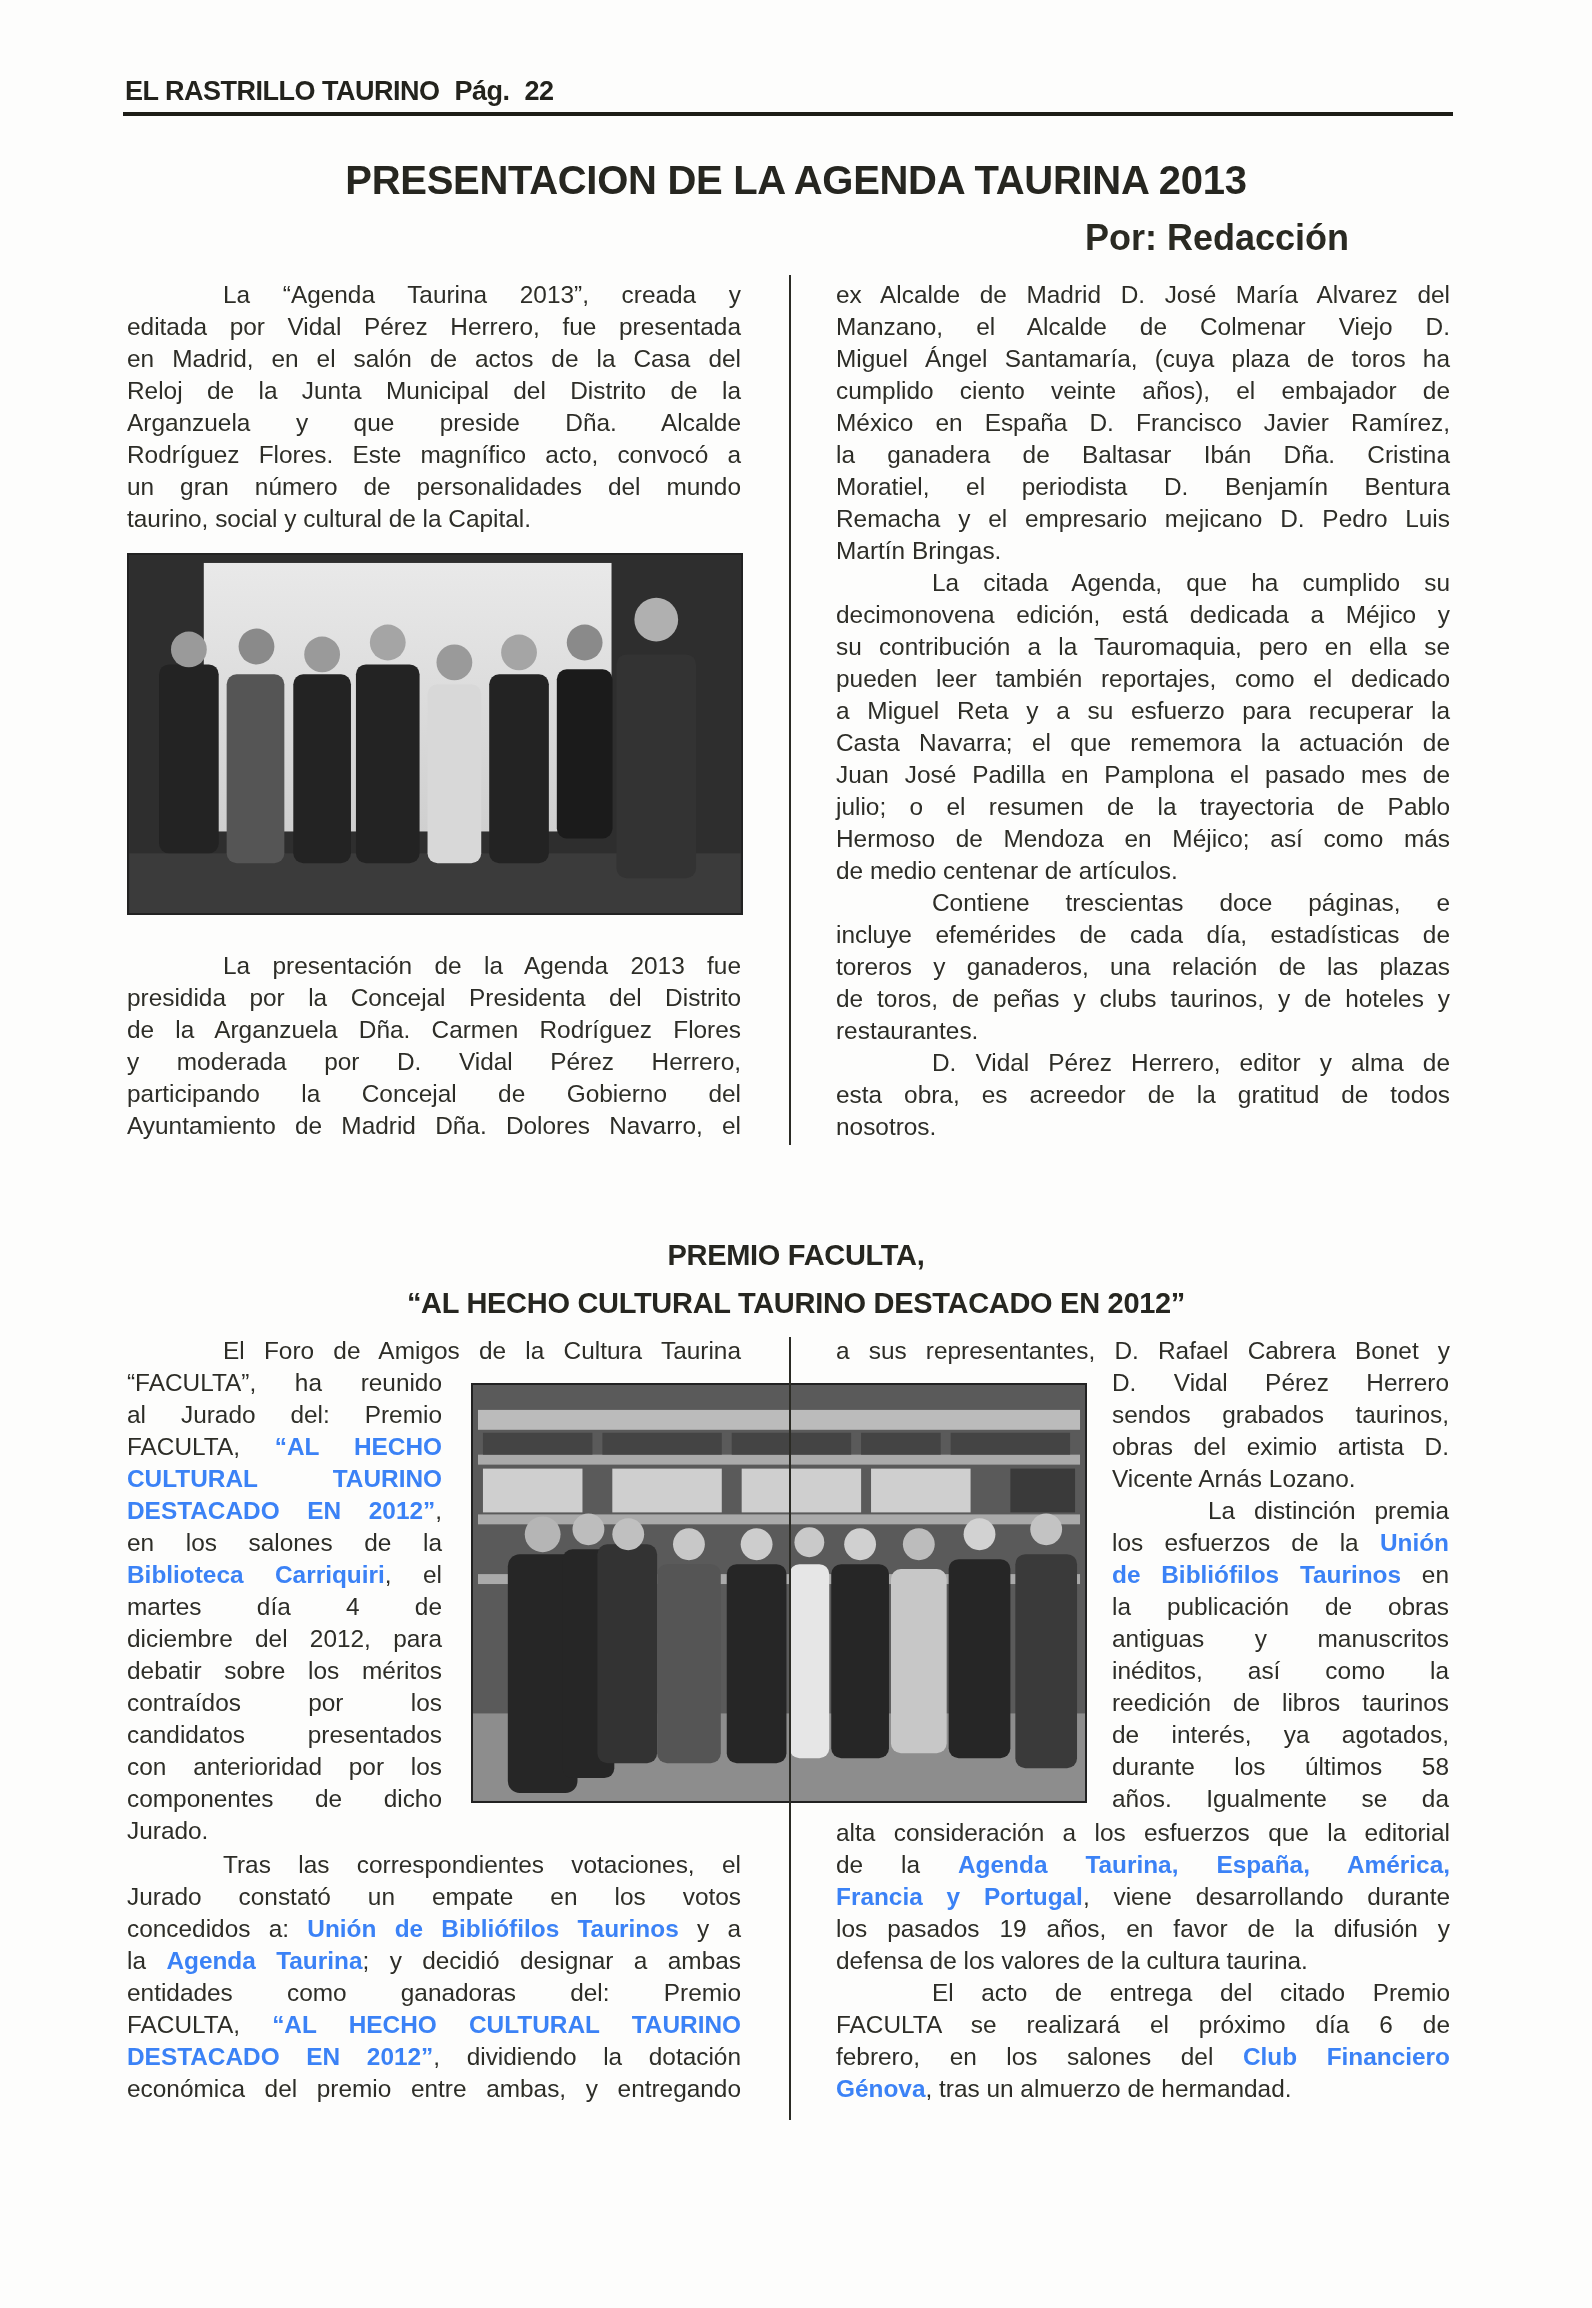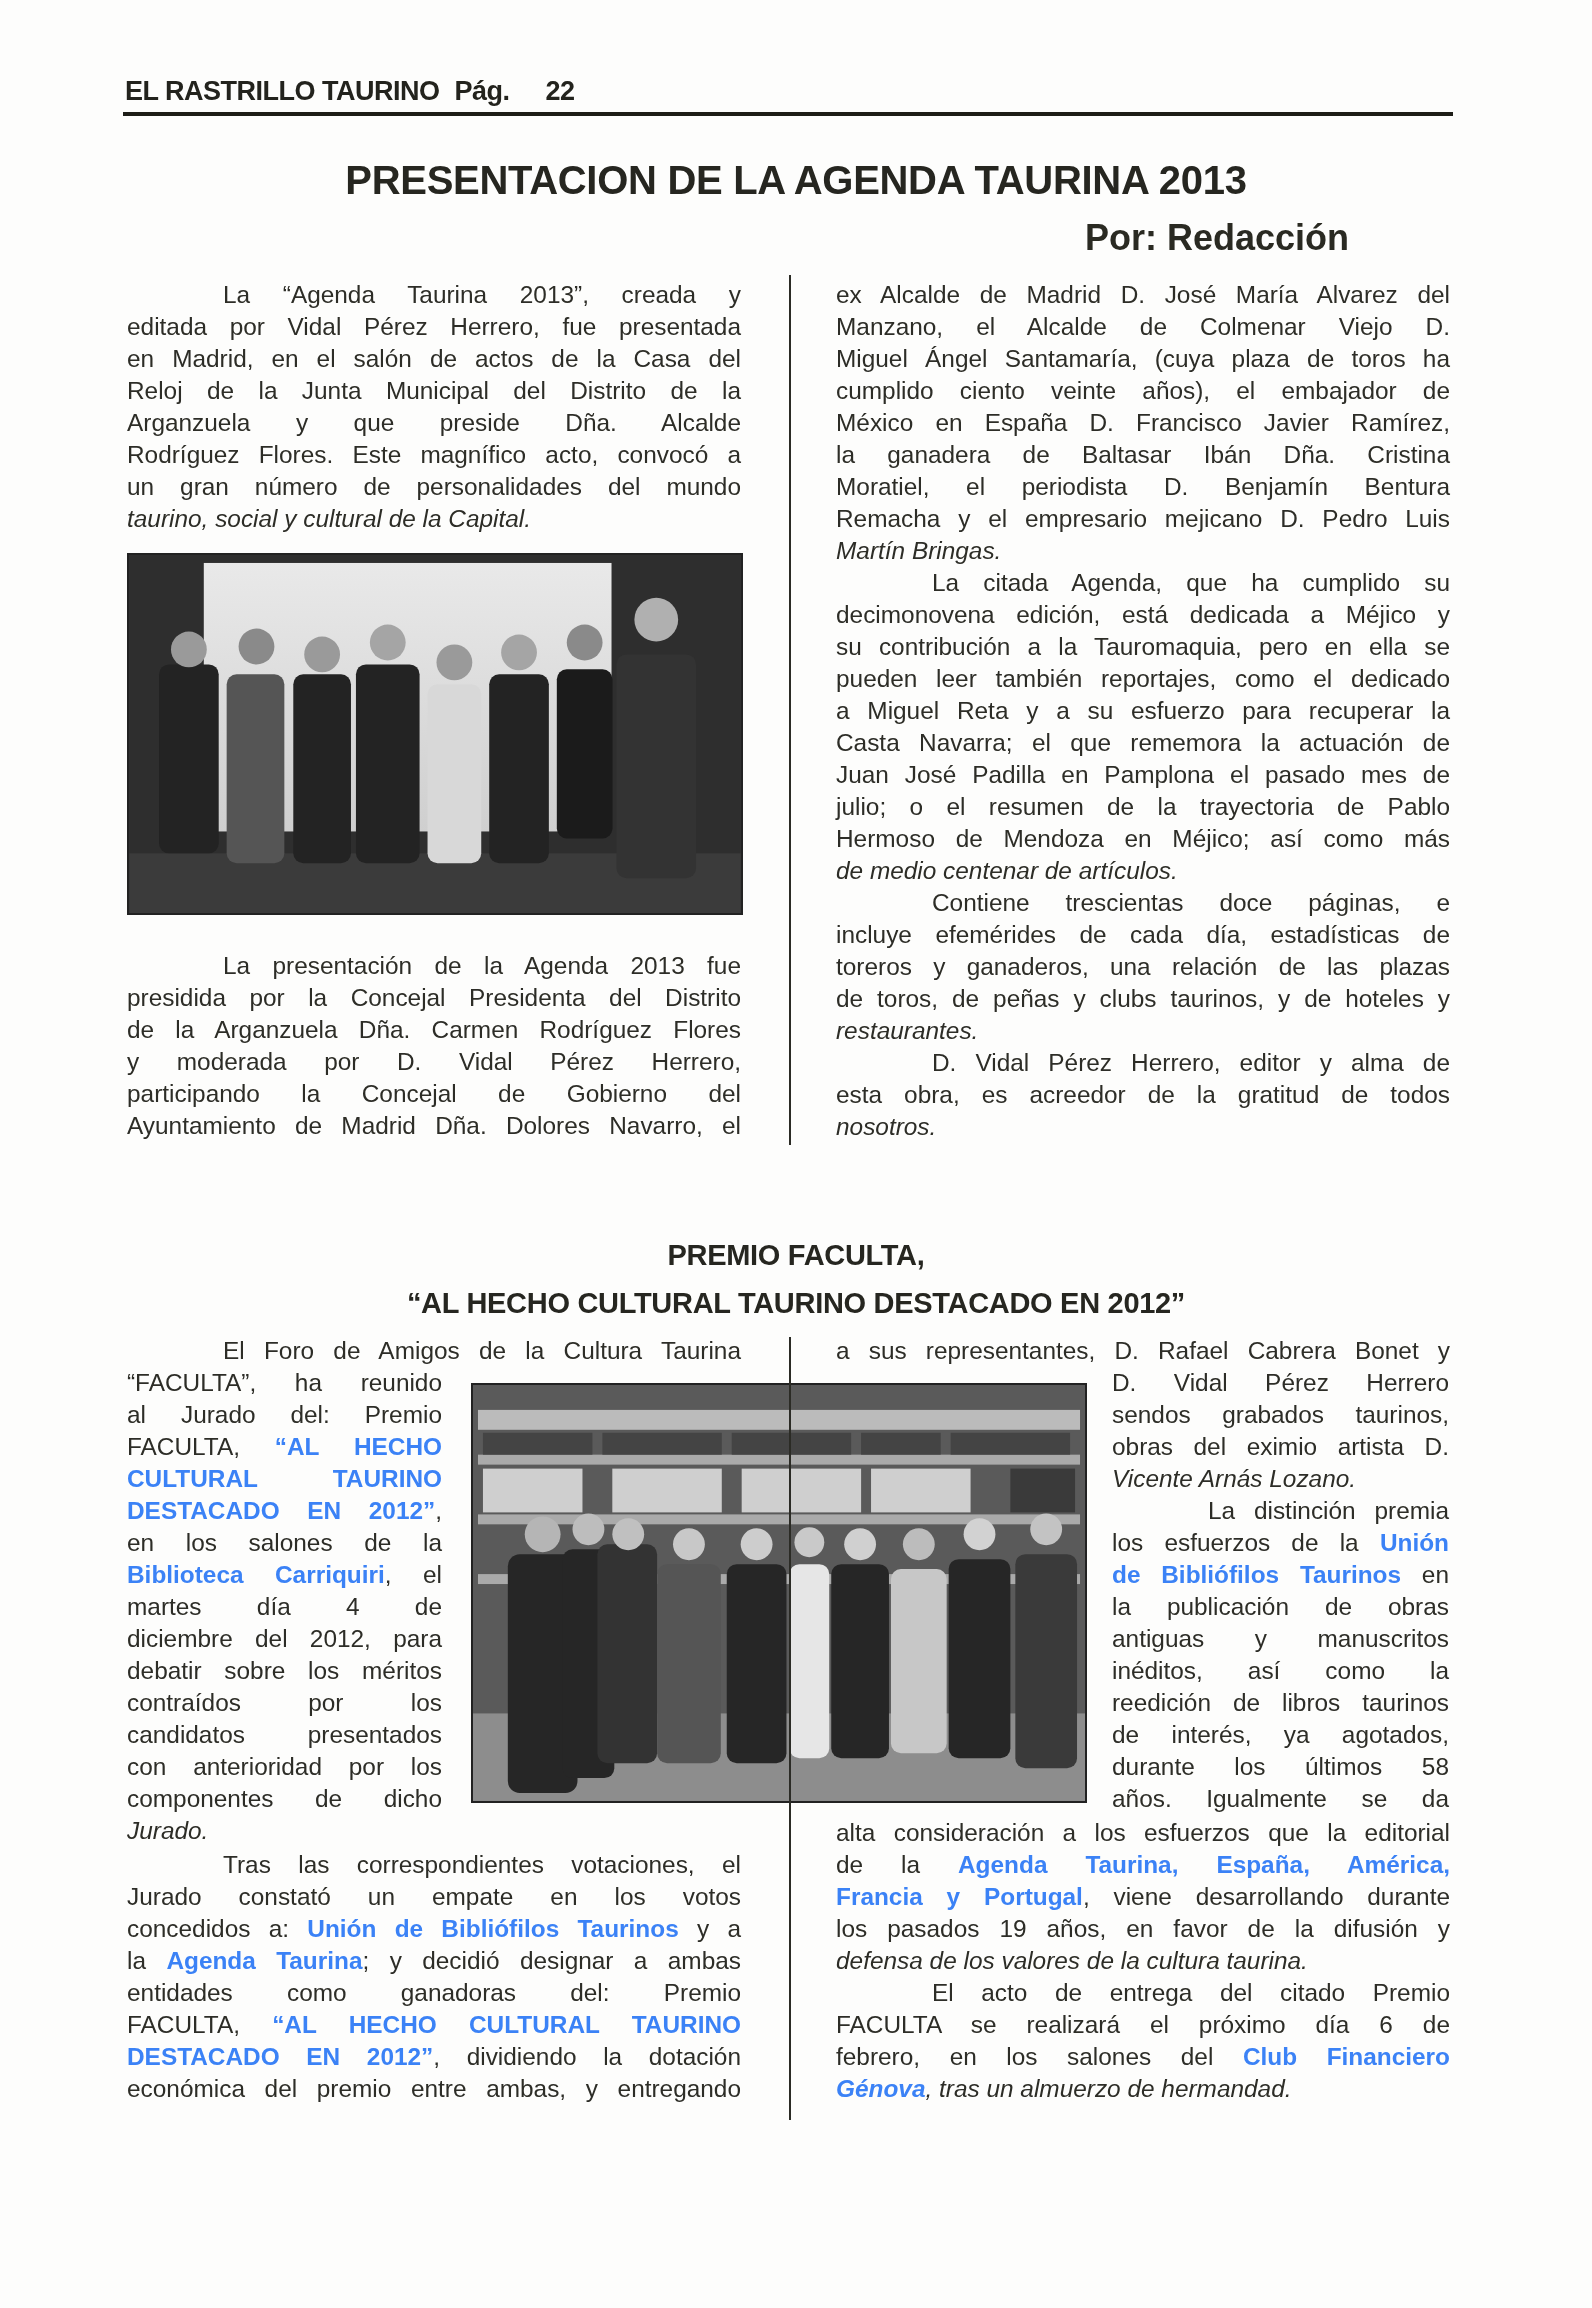--- a/index.html
+++ b/index.html
@@ -10,29 +10,29 @@
   .rule { left:123px; top:112px; width:1330px; height:4px; background:#1d1d17; }
   .title { left:0; width:1592px; text-align:center; font-weight:bold; color:#262620;margin-top:15px; }
   .t1 { top:143px; font-size:40px; letter-spacing:-0.3px; }
   .byline { left:1085px; top:217px; font-size:36px; font-weight:bold; color:#2a2a22; }
   .col { position:absolute; font-size:24.4px; line-height:32px; text-align:justify; color:#2d2d27; }
   .vdiv { position:absolute; width:2px; background:#2b2b25; }
   .photo { position:absolute; border:2px solid #222; background:#3a3a3a; overflow:hidden; }
   .t2 { font-size:29px; letter-spacing:-0.3px; }
   b { color:#3b82f6; }
   .ln { display:block; text-align:justify; text-align-last:justify; white-space:nowrap; height:32px; }
-  .ln.end { text-align-last:left;font-style:italic; }
+  .ln.end { text-align-last:left; }
 </style>
 </head>
 <body>
 
 <div class="abs hdr">
   <span>EL RASTRILLO TAURINO</span>
   <span style="margin-left:8px">Pág.</span>
-  <span style="margin-left:29px">22</span>
+  <span style="margin-left:8px">22</span>
 </div>
 <div class="abs rule"></div>
 
 <div class="abs title t1">PRESENTACION DE LA AGENDA TAURINA 2013</div>
 <div class="abs byline">Por: Redacción</div>
 
 <div class="col" id="a1-left-top" style="left:127px; top:279px; width:614px;">
     <span class="ln" style="padding-left: 96px;">La “Agenda Taurina 2013”, creada y</span>
     <span class="ln">editada por Vidal Pérez Herrero, fue presentada</span>
     <span class="ln">en Madrid, en el salón de actos de la Casa del</span>

